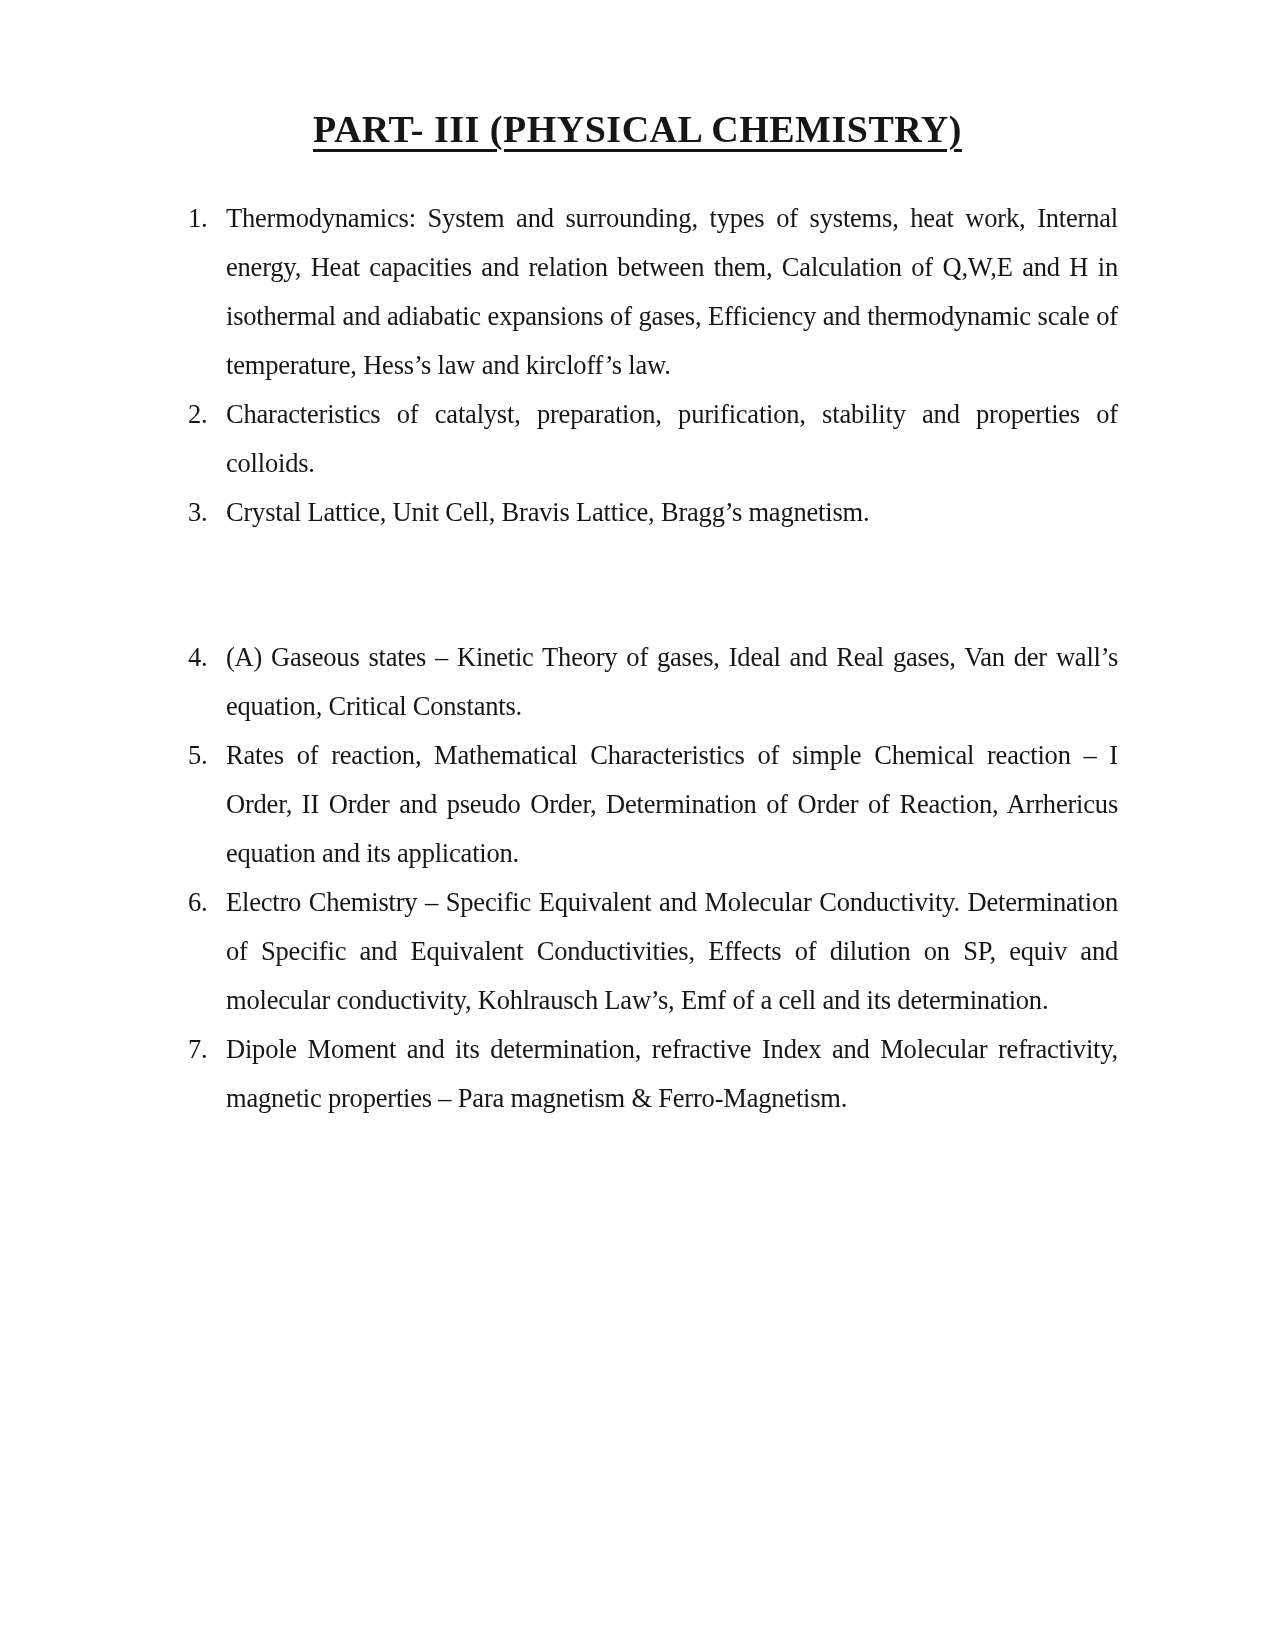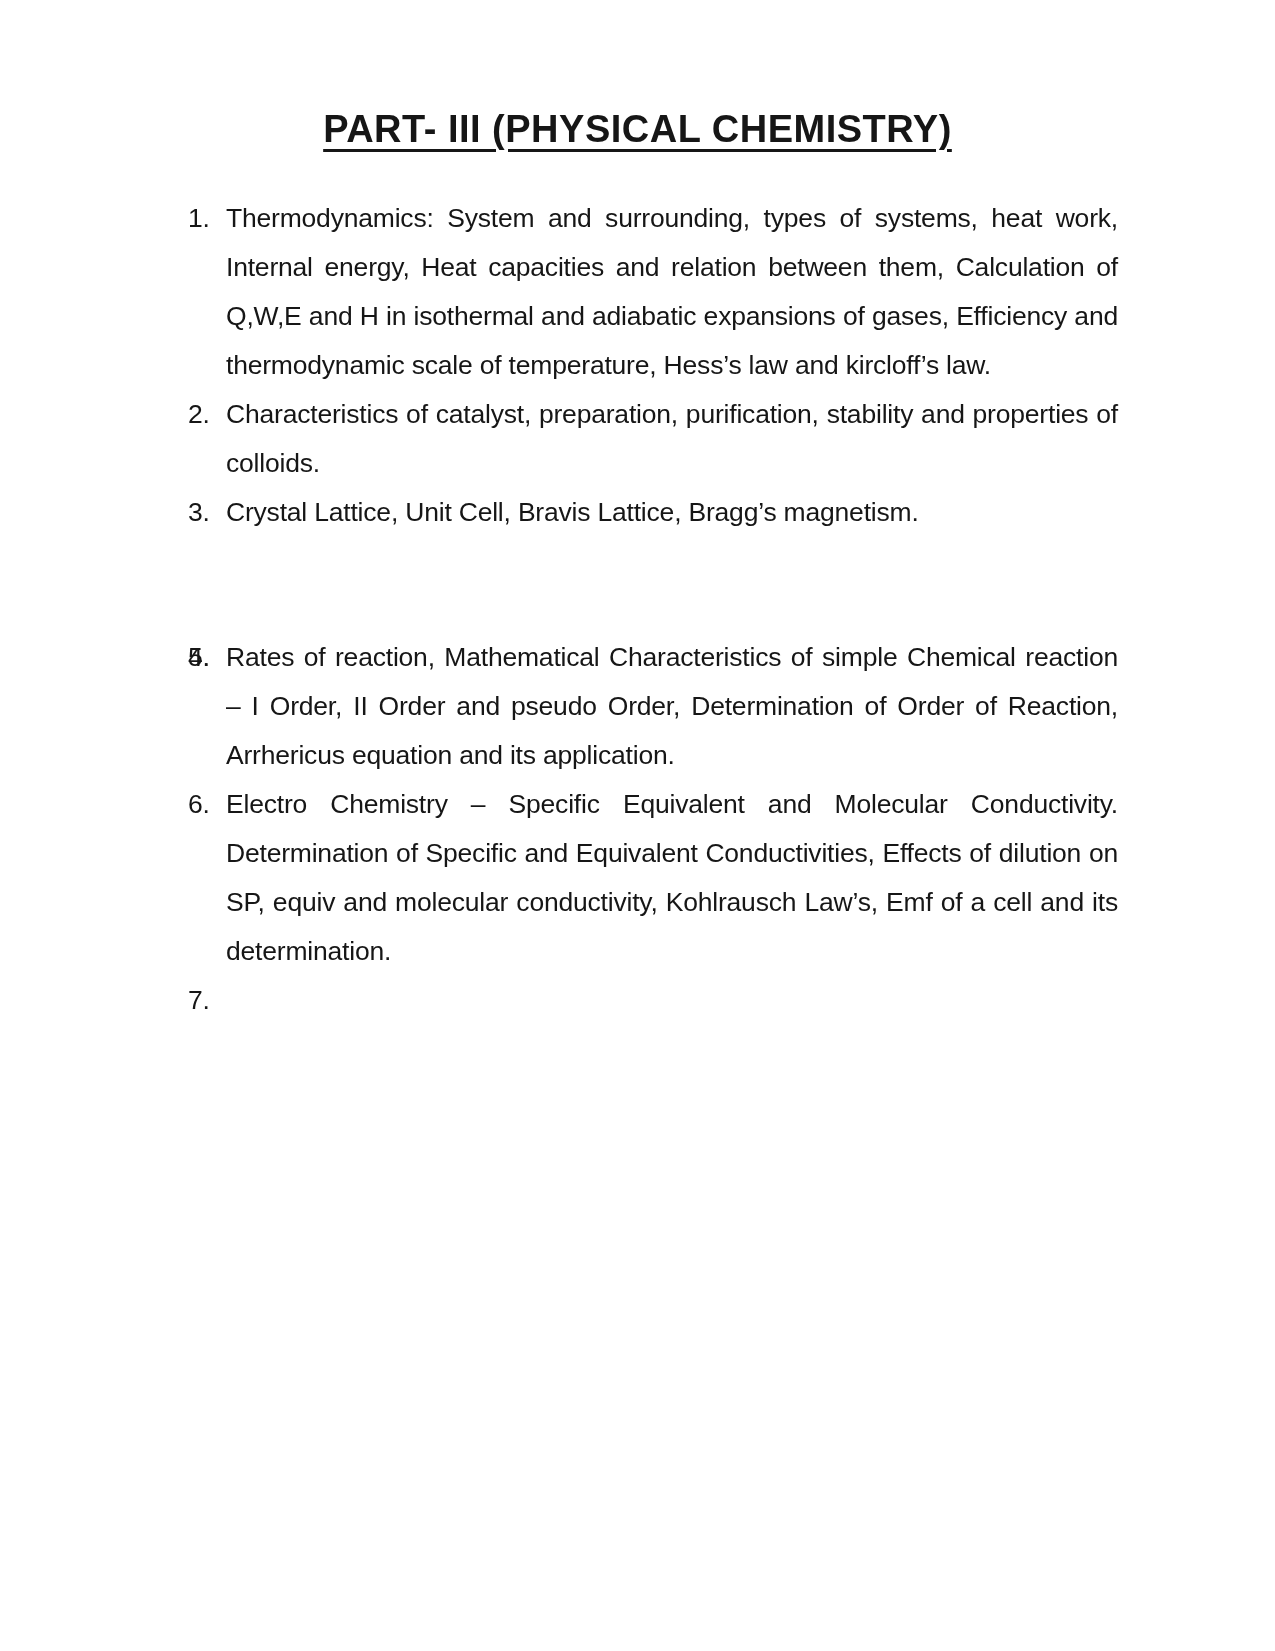--- a/index.html
+++ b/index.html
@@ -5,21 +5,21 @@
   html, body {
     margin: 0;
     padding: 0;
     background: #ffffff;
   }
   .page {
     position: relative;
     width: 1275px;
     height: 1226px;
     background: #ffffff;
-    font-family: Liberation Sans, sans-serif;
+    font-family: Liberation Serif, serif;
     color: #161616;
     overflow: hidden;
   }
   .doc-title {
     margin: 104px 0 0 0;
     text-align: center;
     font-size: 38px;
     line-height: 50px;
     font-weight: bold;
     letter-spacing: 0.5px;
@@ -54,18 +54,18 @@
 </style>
 </head>
 <body>
 
 <div class="page">
   <h1 class="doc-title">PART- III (PHYSICAL CHEMISTRY)</h1>
   <ol class="doc-list">
       <li><span class="num">1.</span><span>Thermodynamics: System and surrounding, types of systems, heat work, Internal energy, Heat capacities and relation between them, Calculation of Q,W,E and H in isothermal and adiabatic expansions of gases, Efficiency and thermodynamic scale of temperature, Hess’s law and kircloff’s law.</span></li>
       <li><span class="num">2.</span><span>Characteristics of catalyst, preparation, purification, stability and properties of colloids.</span></li>
       <li><span class="num">3.</span><span>Crystal Lattice, Unit Cell, Bravis Lattice, Bragg’s magnetism.</span></li>
-      <li><span class="num">4.</span></li>
+      <li><span class="num">4.</span><span>(A) Gaseous states – Kinetic Theory of gases, Ideal and Real gases, Van der wall’s equation, Critical Constants.</span></li>
       <li><span class="num">5.</span><span>Rates of reaction, Mathematical Characteristics of simple Chemical reaction – I Order, II Order and pseudo Order, Determination of Order of Reaction, Arrhericus equation and its application.</span></li>
       <li><span class="num">6.</span><span>Electro Chemistry – Specific Equivalent and Molecular Conductivity. Determination of Specific and Equivalent Conductivities, Effects of dilution on SP, equiv and molecular conductivity, Kohlrausch Law’s, Emf of a cell and its determination.</span></li>
-      <li><span class="num">7.</span></li>
+      <li><span class="num">7.</span><span>Dipole Moment and its determination, refractive Index and Molecular refractivity, magnetic properties – Para magnetism &amp; Ferro-Magnetism.</span></li>
     </ol>
 </div>
 
 </body></html>

